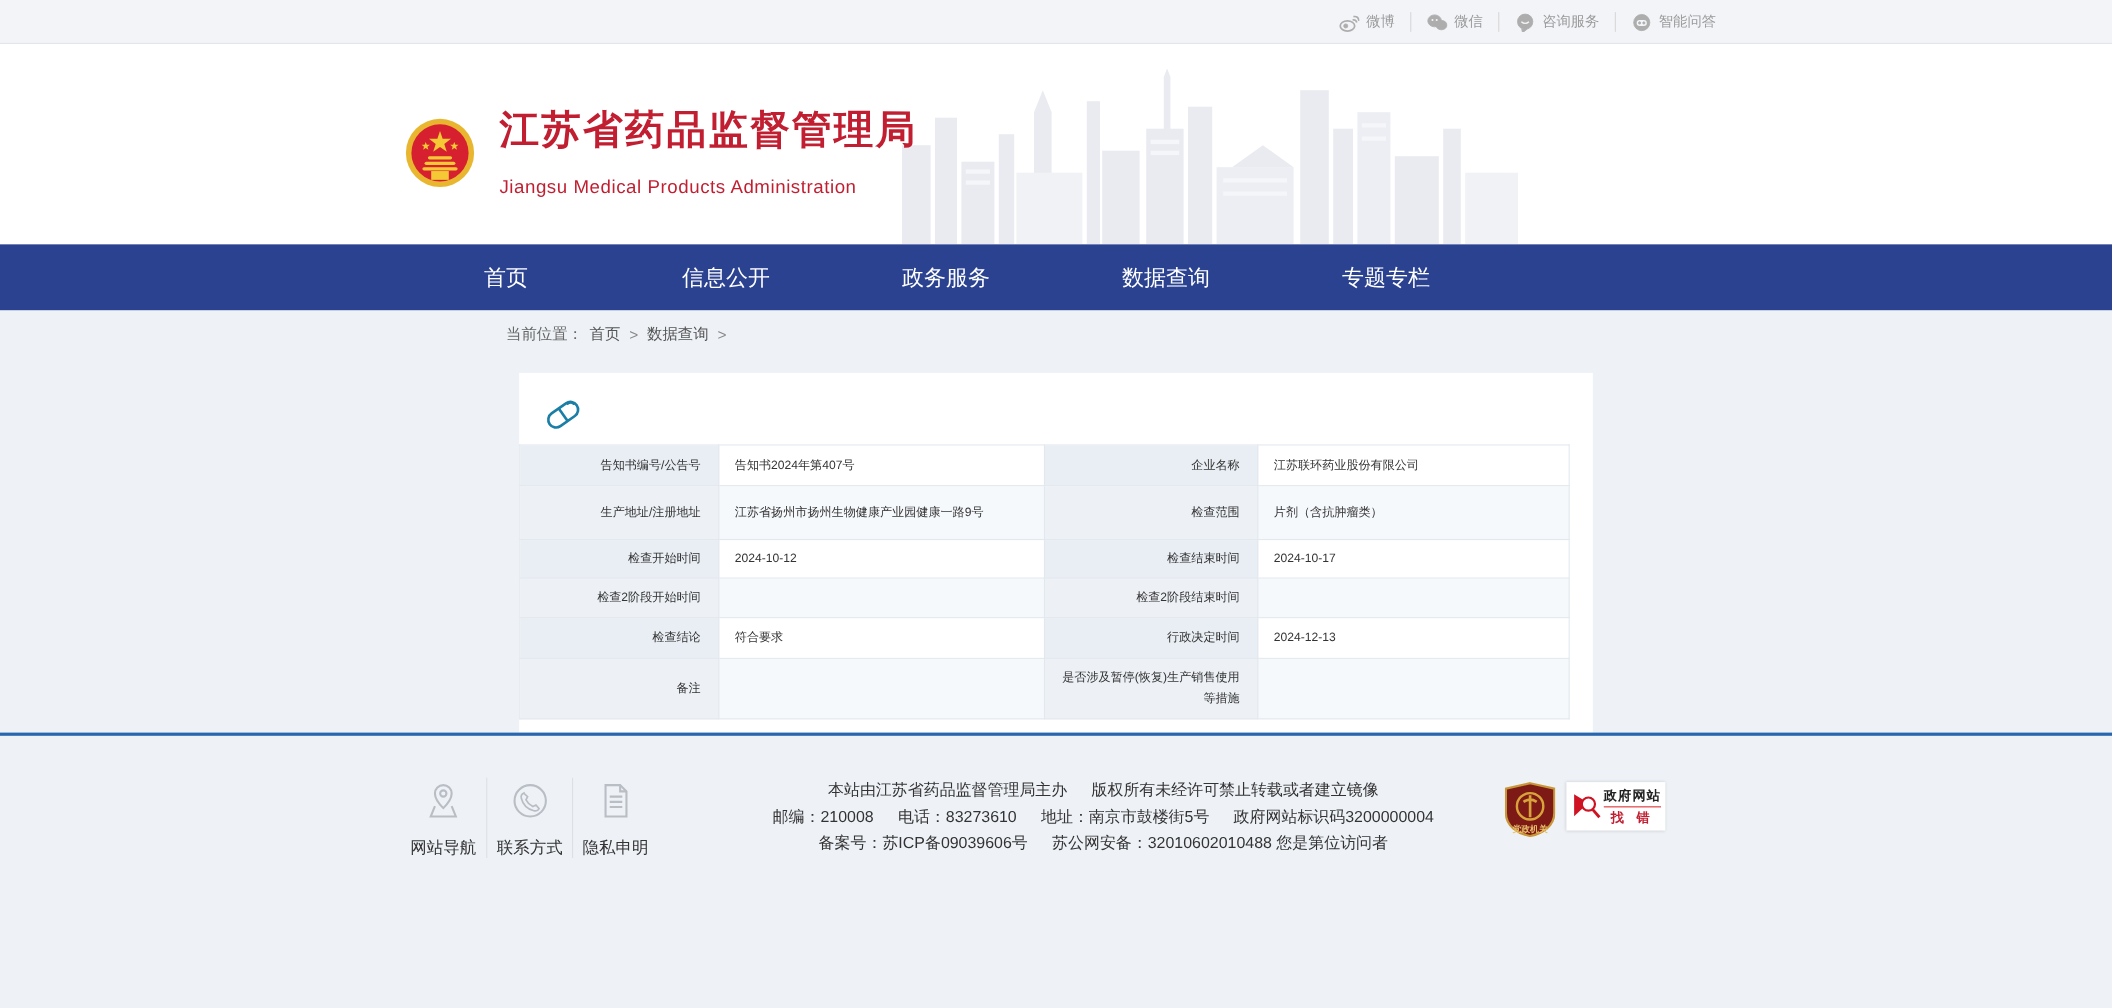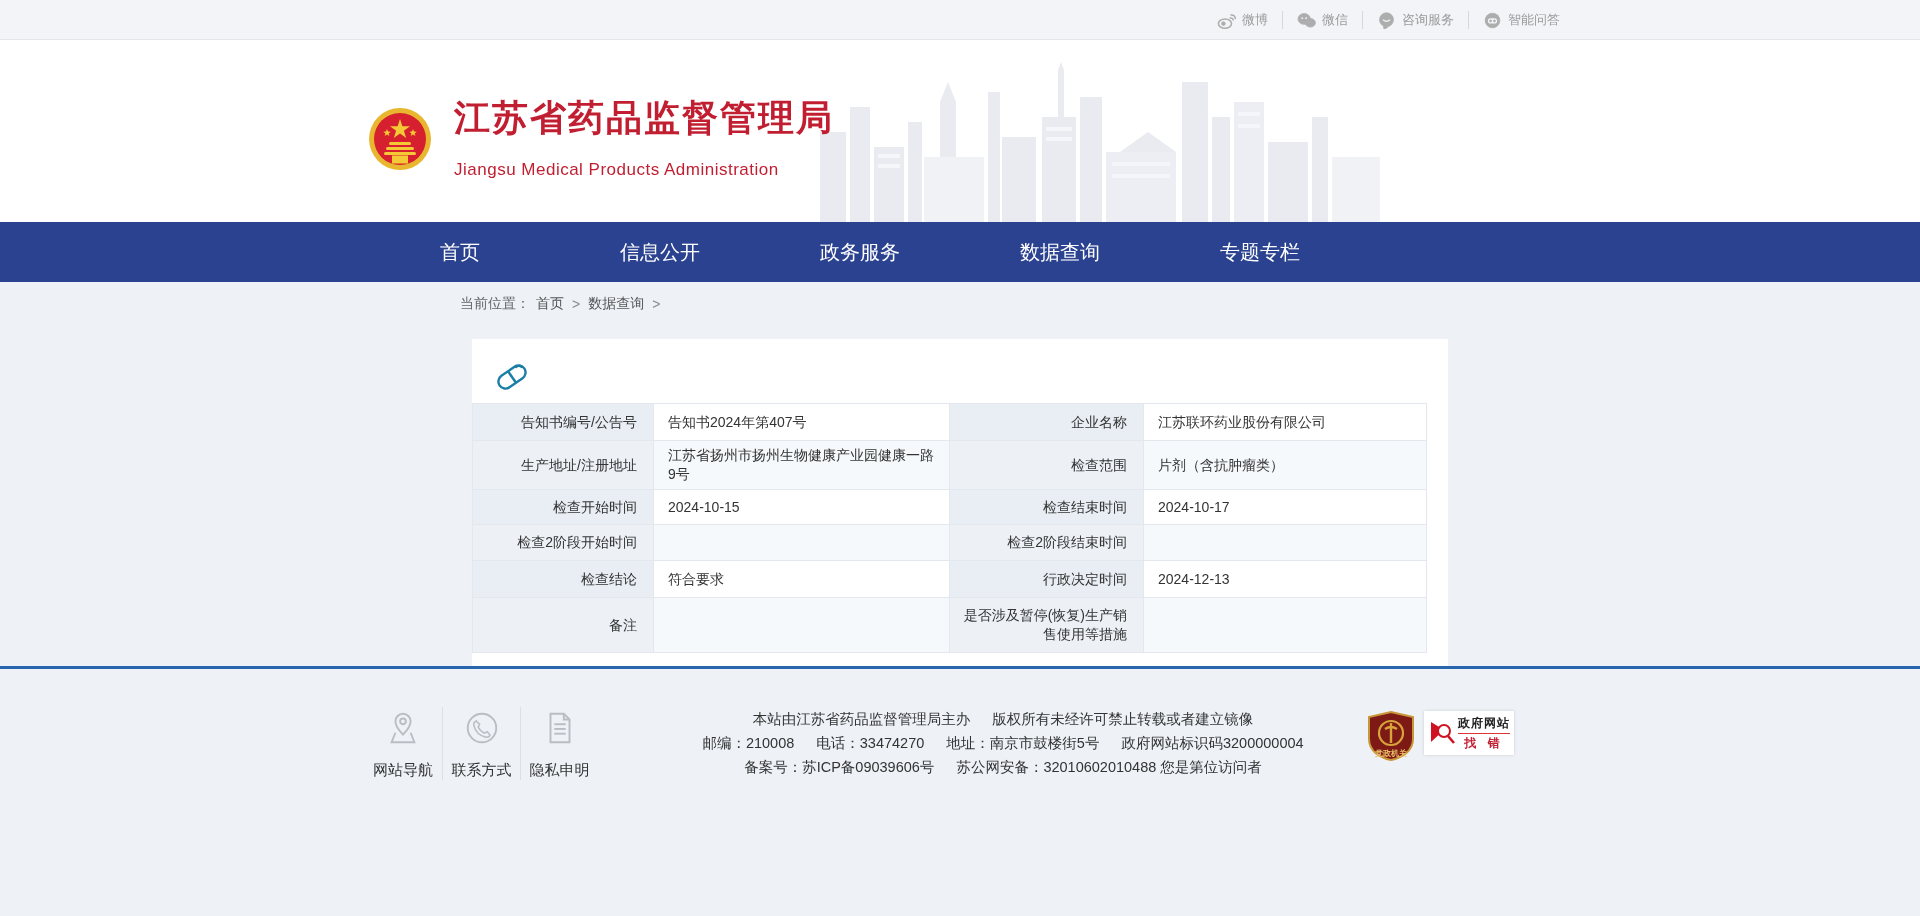--- a/index.html
+++ b/index.html
@@ -35,21 +35,21 @@
   .crumbbar .container { height:43px; display:flex; align-items:center; padding-left:100px;
     font-size:14px; color:#666; }
   .crumb-link { color:#555; cursor:pointer; margin:0 6px; }
   .crumb-link:first-of-type { margin-left:10px; }
   .crumb-sep { color:#888; margin:0 2px; }
 
   
   .card { width:976px; margin:0 auto; background:#fff; height:327px; padding-top:22px; }
   .card-icon { margin-left:20px; width:40px; height:32px; }
   .detail-table { border-collapse:collapse; margin-top:6px; width:954px; table-layout:fixed; }
-  .detail-table td { border:1px solid #e3e8ee; font-size:14px; color:#333; vertical-align:middle; }
+  .detail-table td { border:1px solid #e3e8ee; font-size:11px; color:#333; vertical-align:middle; }
   td.lbl { background:#e9eef4; text-align:right; padding:4px 16px 4px 6px; line-height:19px; }
   td.val { background:#fff; text-align:left; padding:4px 10px 4px 14px; line-height:19px; }
   tr.alt td.val { background:#f6f9fc; }
   tr.alt td.lbl { background:#edf1f6; }
   .c1 { width:181px; } .c2 { width:296px; } .c3 { width:194px; } .c4 { width:283px; }
   .r1 { height:37px; } .r2 { height:49px; } .r3 { height:35px; }
   .r4 { height:36px; } .r5 { height:37px; } .r6 { height:55px; }
 
   .divider-line { height:3px; background:#2866ae; }
 
@@ -207,21 +207,21 @@
       <td class="val c4">江苏联环药业股份有限公司</td>
     </tr>
     <tr class="r2 alt">
       <td class="lbl">生产地址/注册地址</td>
       <td class="val">江苏省扬州市扬州生物健康产业园健康一路9号</td>
       <td class="lbl">检查范围</td>
       <td class="val">片剂（含抗肿瘤类）</td>
     </tr>
     <tr class="r3">
       <td class="lbl">检查开始时间</td>
-      <td class="val">2024-10-15</td>
+      <td class="val">2024-10-12</td>
       <td class="lbl">检查结束时间</td>
       <td class="val">2024-10-17</td>
     </tr>
     <tr class="r4 alt">
       <td class="lbl">检查2阶段开始时间</td>
       <td class="val"></td>
       <td class="lbl">检查2阶段结束时间</td>
       <td class="val"></td>
     </tr>
     <tr class="r5">
@@ -272,21 +272,21 @@
       </div>
     </div>
 
     <div class="f-text">
       <div>
         <span class="seg">本站由江苏省药品监督管理局主办</span>
         <span class="seg">版权所有未经许可禁止转载或者建立镜像</span>
       </div>
       <div>
         <span class="seg">邮编：210008</span>
-        <span class="seg">电话：33474270</span>
+        <span class="seg">电话：83273610</span>
         <span class="seg">地址：南京市鼓楼街5号</span>
         <span class="seg">政府网站标识码3200000004</span>
       </div>
       <div>
         <span class="seg">备案号：苏ICP备09039606号</span>
         <span class="seg">苏公网安备：32010602010488 您是第位访问者</span>
       </div>
     </div>
 
     <div class="f-badges">

